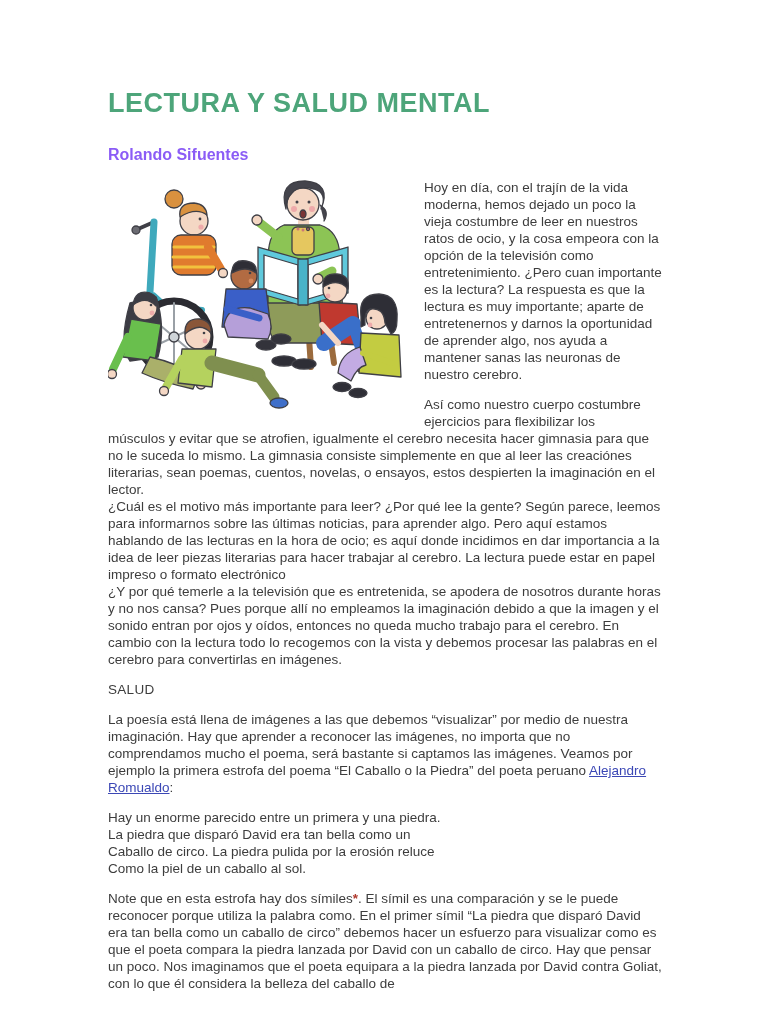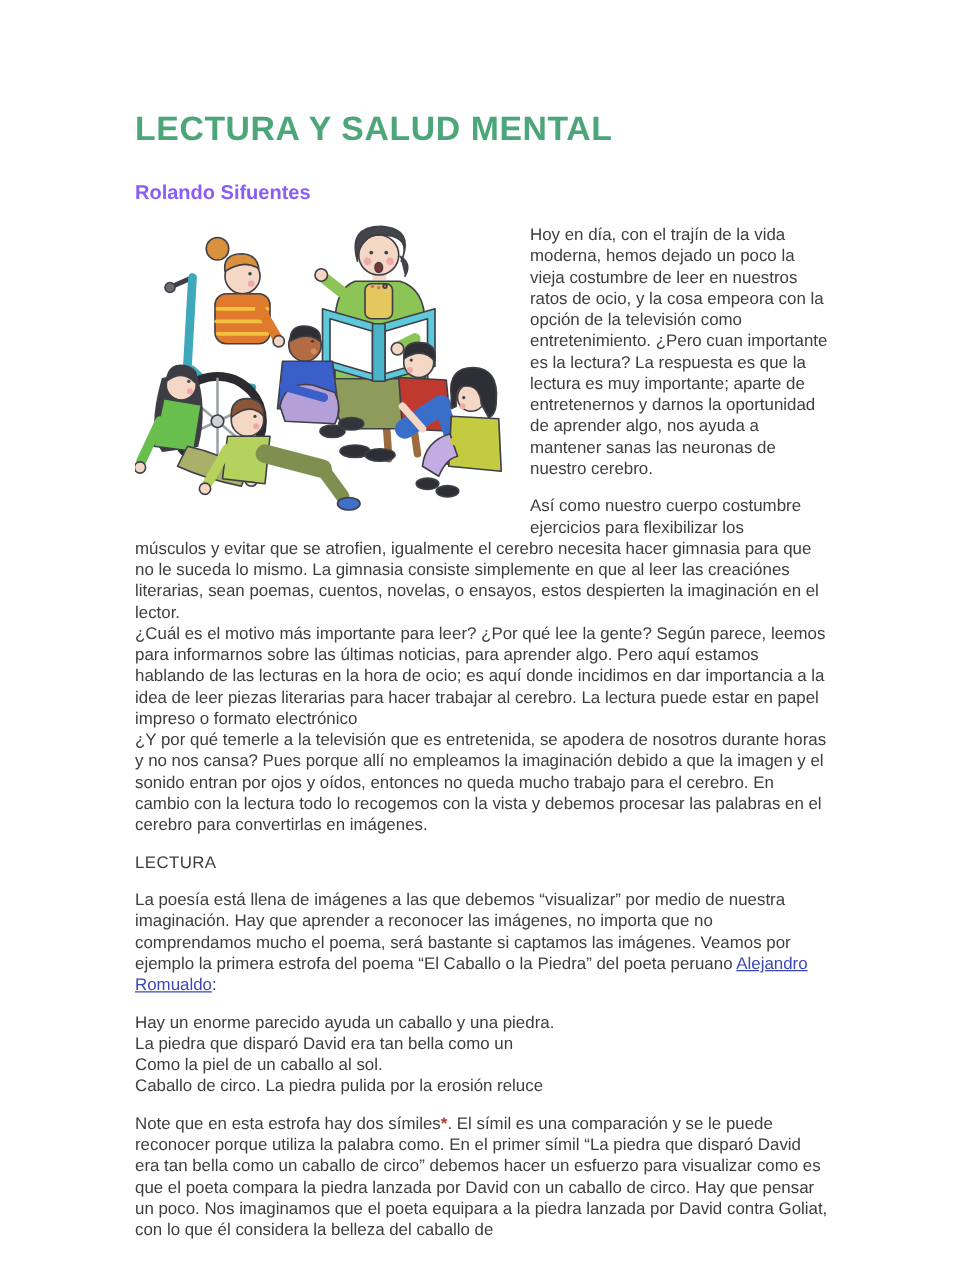--- a/index.html
+++ b/index.html
@@ -172,27 +172,27 @@
       <p class="para">Hoy en día, con el trajín de la vida moderna, hemos dejado un poco la vieja costumbre de leer en nuestros ratos de ocio, y la cosa empeora con la opción de la televisión como entretenimiento. ¿Pero cuan importante es la lectura? La respuesta es que la lectura es muy importante; aparte de entretenernos y darnos la oportunidad de aprender algo, nos ayuda a mantener sanas las neuronas de nuestro cerebro.</p>
       <p class="para gap-above">Así como nuestro cuerpo costumbre ejercicios para flexibilizar los</p>
     </div>
   </div>
 
   <div class="body-text">
     <p class="para">músculos y evitar que se atrofien, igualmente el cerebro necesita hacer gimnasia para que no le suceda lo mismo. La gimnasia consiste simplemente en que al leer las creaciónes literarias, sean poemas, cuentos, novelas, o ensayos, estos despierten la imaginación en el lector.</p>
     <p class="para">¿Cuál es el motivo más importante para leer? ¿Por qué lee la gente? Según parece, leemos para informarnos sobre las últimas noticias, para aprender algo. Pero aquí estamos hablando de las lecturas en la hora de ocio; es aquí donde incidimos en dar importancia a la idea de leer piezas literarias para hacer trabajar al cerebro. La lectura puede estar en papel impreso o formato electrónico</p>
     <p class="para">¿Y por qué temerle a la televisión que es entretenida, se apodera de nosotros durante horas y no nos cansa? Pues porque allí no empleamos la imaginación debido a que la imagen y el sonido entran por ojos y oídos, entonces no queda mucho trabajo para el cerebro. En cambio con la lectura todo lo recogemos con la vista y debemos procesar las palabras en el cerebro para convertirlas en imágenes.</p>
 
-    <p class="para section-heading">LECTURA</p>
+    <p class="para section-heading">SALUD</p>
 
     <p class="para gap-above"><span>La poesía está llena de imágenes a las que debemos “visualizar” por medio de nuestra imaginación. Hay que aprender a reconocer las imágenes, no importa que no comprendamos mucho el poema, será bastante si captamos las imágenes. Veamos por ejemplo la primera estrofa del poema “El Caballo o la Piedra” del poeta peruano </span><span class="doc-link">Alejandro Romualdo</span><span>:</span></p>
 
     <div class="poem-block">
-      <div>Hay un enorme parecido ayuda un caballo y una piedra.</div>
+      <div>Hay un enorme parecido entre un primera y una piedra.</div>
       <div>La piedra que disparó David era tan bella como un</div>
+      <div>Caballo de circo. La piedra pulida por la erosión reluce</div>
       <div>Como la piel de un caballo al sol.</div>
-      <div>Caballo de circo. La piedra pulida por la erosión reluce</div>
     </div>
 
     <p class="para gap-above"><span>Note que en esta estrofa hay dos símiles</span><span class="footnote-ast">*</span><span>. El símil es una comparación y se le puede reconocer porque utiliza la palabra como. En el primer símil “La piedra que disparó David era tan bella como un caballo de circo” debemos hacer un esfuerzo para visualizar como es que el poeta compara la piedra lanzada por David con un caballo de circo. Hay que pensar un poco. Nos imaginamos que el poeta equipara a la piedra lanzada por David contra Goliat, con lo que él considera la belleza del caballo de</span></p>
   </div>
 
 </div>
 
 </body></html>

